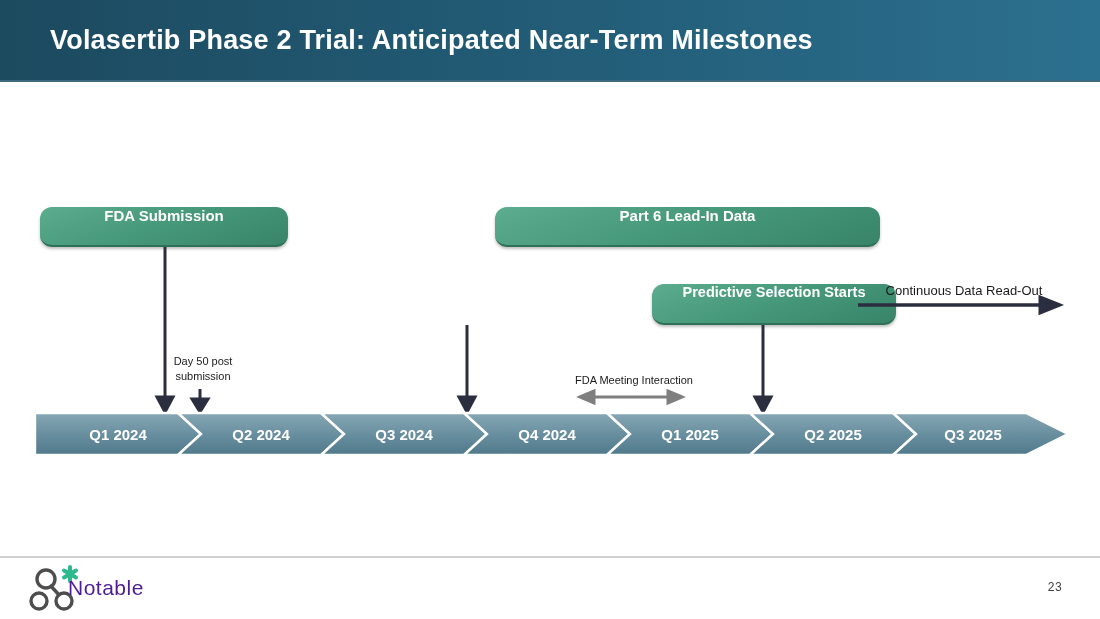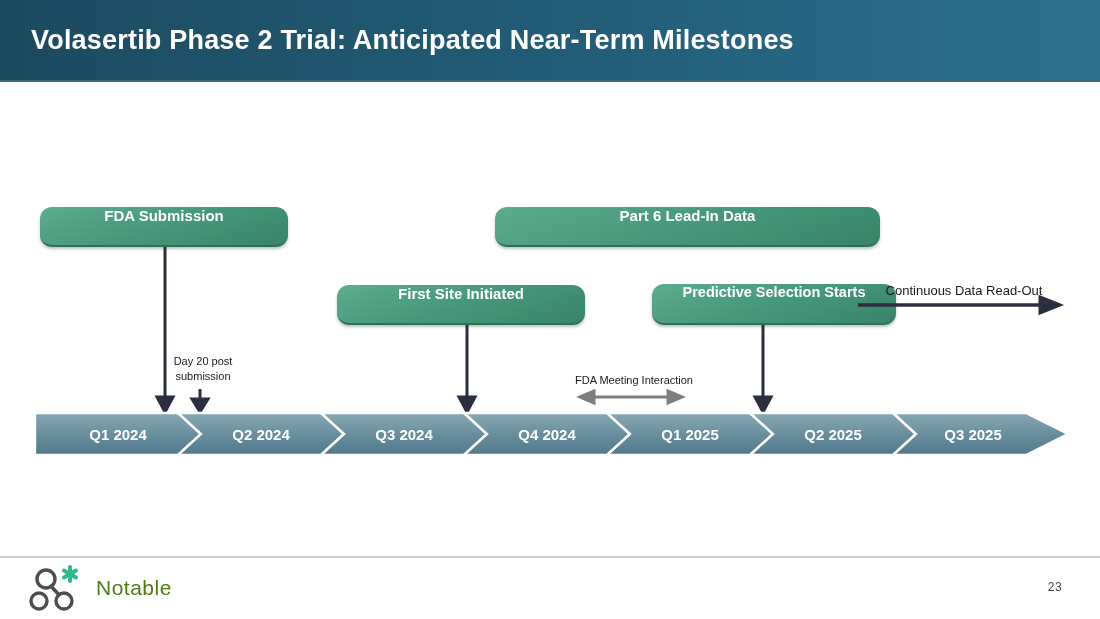--- a/index.html
+++ b/index.html
@@ -20,21 +20,21 @@
     background: linear-gradient(90deg, #1c4a5f 0%, #235e79 55%, #2c708f 100%);
     border-bottom: 2px solid #3d6b7d;
     display: flex;
     align-items: center;
   }
   .header h1 {
     color: #ffffff;
     font-size: 27px;
     font-weight: 600;
     letter-spacing: 0.2px;
-    padding-left: 31px;
+    padding-left: 50px;
   }
   
   .milestone {
     position: absolute;
     background: linear-gradient(160deg, #5cac8e 0%, #46987b 50%, #388469 100%);
     border-bottom: 2px solid #2f7058;
     border-radius: 12px;
     box-shadow: 0 2px 3px rgba(0,0,0,0.25);
     color: #ffffff;
     font-weight: bold;
@@ -76,24 +76,24 @@
     width: 1100px; height: 2px;
     background: #d0d0d0;
   }
   .logo {
     position: absolute;
     left: 26px; top: 564px;
     width: 54px; height: 50px;
   }
   .brand-text {
     position: absolute;
-    left: 96px; top: 576px;
+    left: 68px; top: 576px;
     font-size: 21px;
     font-weight: 500;
-    color: #4d7c0f;
+    color: #4c1d95;
     letter-spacing: 0.5px;
   }
   .page-number {
     position: absolute;
     right: 38px; top: 581px;
     font-size: 12px;
     color: #404040;
     font-family: Liberation Mono, monospace;
   }
 </style>
@@ -105,29 +105,26 @@
   <div class="header">
     <h1>Volasertib Phase 2 Trial: Anticipated Near-Term Milestones</h1>
   </div>
 
   <div class="milestone m-fda">
     <span>FDA Submission</span>
   </div>
   <div class="milestone m-part1">
     <span>Part 6 Lead-In Data</span>
   </div>
-  <div class="milestone m-firstsite">
-    <span>First Site Initiated</span>
-  </div>
   <div class="milestone m-predictive">
     <span>Predictive Selection Starts</span>
   </div>
 
   <div class="note note-day30">
-    <span>Day 20 post</span><br>
+    <span>Day 50 post</span><br>
     <span>submission</span>
   </div>
   <div class="note note-fda-meet">FDA Meeting Interaction</div>
   <div class="note note-continuous">Continuous Data Read-Out</div>
 
   <svg class="overlay" viewBox="0 0 1100 619">
     <defs>
       <linearGradient id="chev" x1="0" y1="0" x2="0" y2="1">
         <stop offset="0" stop-color="#87a7b4"></stop>
         <stop offset="0.55" stop-color="#668d9d"></stop>

